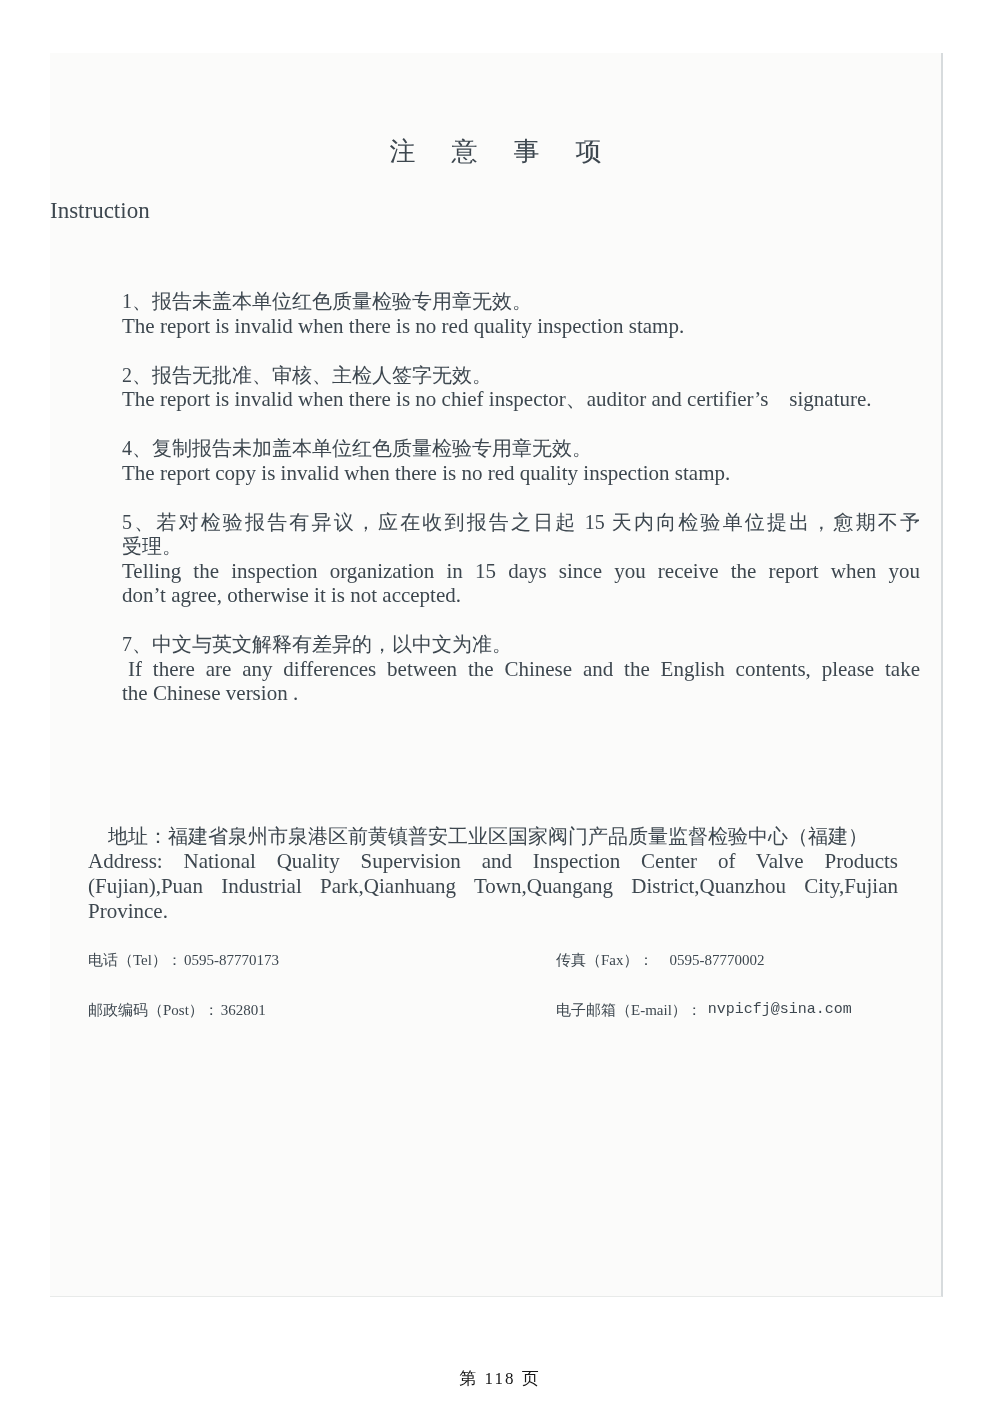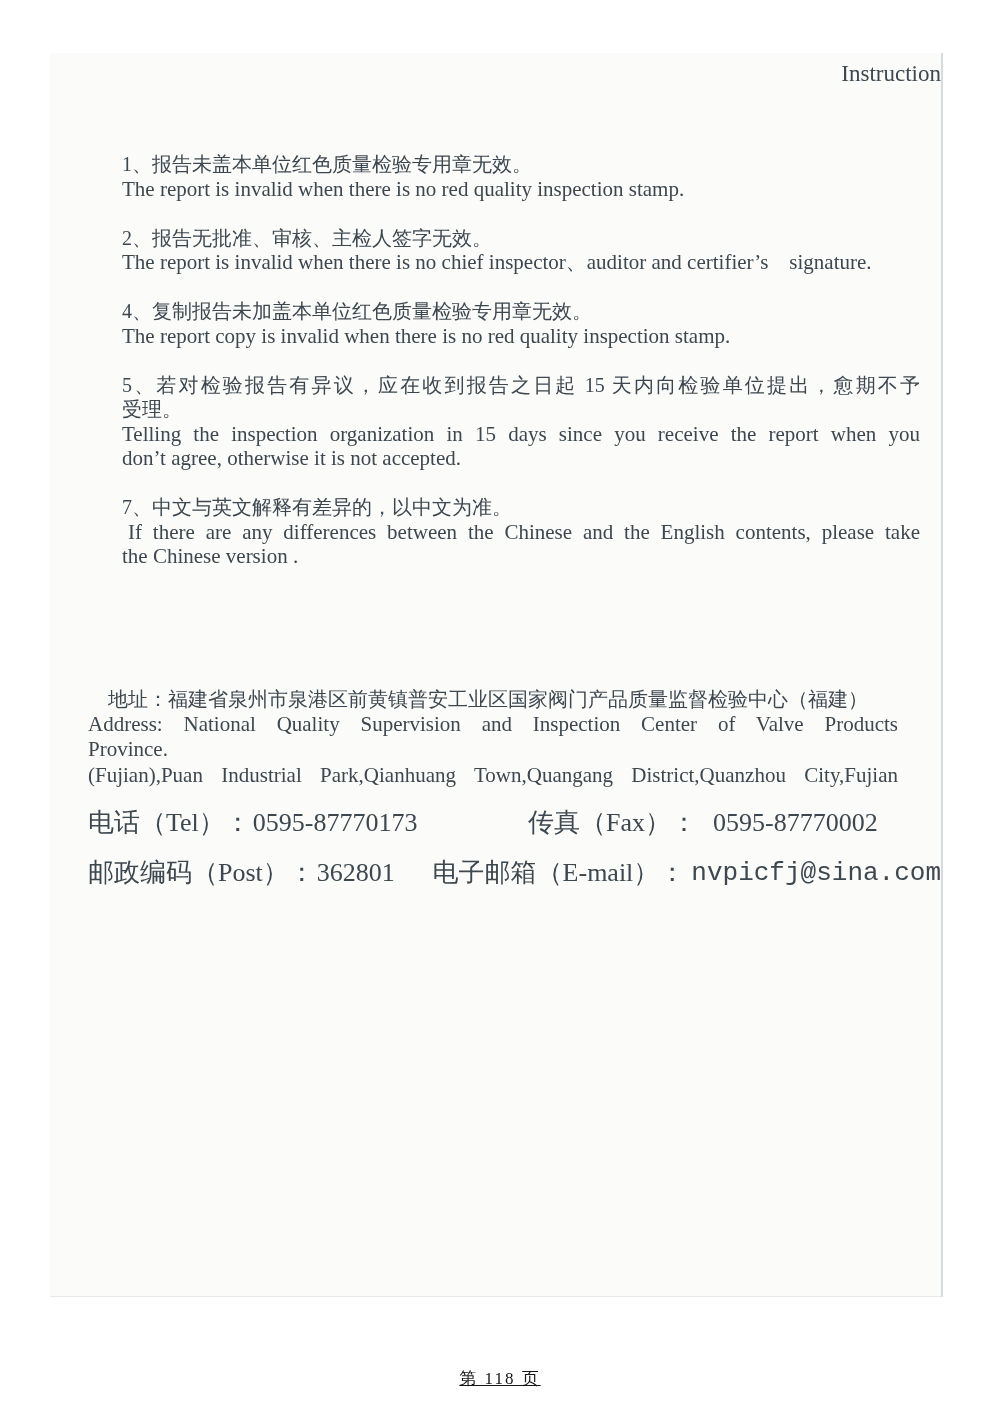--- a/index.html
+++ b/index.html
@@ -31,22 +31,22 @@
   .title-cn {
     margin-top: 85px;
     text-align: center;
     font-size: 26px;
     line-height: 28px;
     letter-spacing: 36px;
     text-indent: 36px;
     white-space: nowrap;
   }
   .title-en {
-    margin-top: 8px;
-    text-align: right;
+    margin-top: 32px;
+    text-align: left;
     font-size: 23px;
     line-height: 25px;
   }
   .list {
     margin: 66px 21px 0 72px; 
   }
   .item { margin-bottom: 24.5px; }
   .item p, .address p { line-height: 24.5px; }
   .cn { font-size: 20px; }
   .en { font-size: 21px; }
@@ -59,50 +59,51 @@
   }
   .ind { padding-left: 6px; }
   .address {
     margin: 118px 43px 0 38px; 
   }
   .address .cn { font-size: 20px; line-height: 25.5px; margin-left: 20px; }
   .address .en { line-height: 25.5px; }
   .contact-row {
     display: flex;
     margin-left: 38px;
-    font-size: 26px;
+    font-size: 15px;
     line-height: 26px;
+    gap: 28px;
   }
   .contact-row.first { margin-top: 22px; }
   .contact-row.second { margin-top: 24px; }
   .contact-cell-left { width: 440px; display: flex; }
   .contact-cell-right { display: flex; justify-content: space-between; }
   .contact-label { white-space: nowrap; }
   .contact-value { white-space: nowrap; }
   .gap-sm  { margin-left: 2px; }
   .gap-md  { margin-left: 6px; font-family: Liberation Mono, monospace; }
   .gap-lg  { margin-left: 16px; }
   .page-footer {
     position: absolute;
     left: 0;
     top: 1366px;
     width: 1000px;
     text-align: center;
     font-size: 17px;
     line-height: 26px;
     color: #161616;
     letter-spacing: 2px;
-    text-decoration: underline;
   }
 </style>
 </head>
 <body>
 
 <div class="scan-page">
 
+  <p class="title-cn">注意事项</p>
   <p class="title-en">Instruction</p>
 
   <section class="list">
 
     <div class="item">
       <p class="cn">1、报告未盖本单位红色质量检验专用章无效。</p>
       <p class="en">The report is invalid when there is no red quality inspection stamp.</p>
     </div>
 
     <div class="item">
@@ -128,22 +129,22 @@
       <p class="cn">7、中文与英文解释有差异的，以中文为准。</p>
       <p class="en stretch ind">If there are any differences between the Chinese and the English contents, please take</p>
       <p class="en">the Chinese version .</p>
     </div>
 
   </section>
 
   <section class="address">
     <p class="cn">地址：福建省泉州市泉港区前黄镇普安工业区国家阀门产品质量监督检验中心（福建）</p>
     <p class="en stretch">Address: National Quality Supervision and Inspection Center of Valve Products</p>
+    <p class="en stretch">(Fujian),Puan Industrial Park,Qianhuang Town,Quangang District,Quanzhou City,Fujian</p>
     <p class="en">Province.</p>
-    <p class="en stretch">(Fujian),Puan Industrial Park,Qianhuang Town,Quangang District,Quanzhou City,Fujian</p>
   </section>
 
   <div class="contact-row first">
     <div class="contact-cell-left">
       <span class="contact-label">电话（Tel）：</span>
       <span class="contact-value gap-sm">0595-87770173</span>
     </div>
     <div class="contact-cell-right">
       <span class="contact-label">传真（Fax）：</span>
       <span class="contact-value gap-lg">0595-87770002</span>

